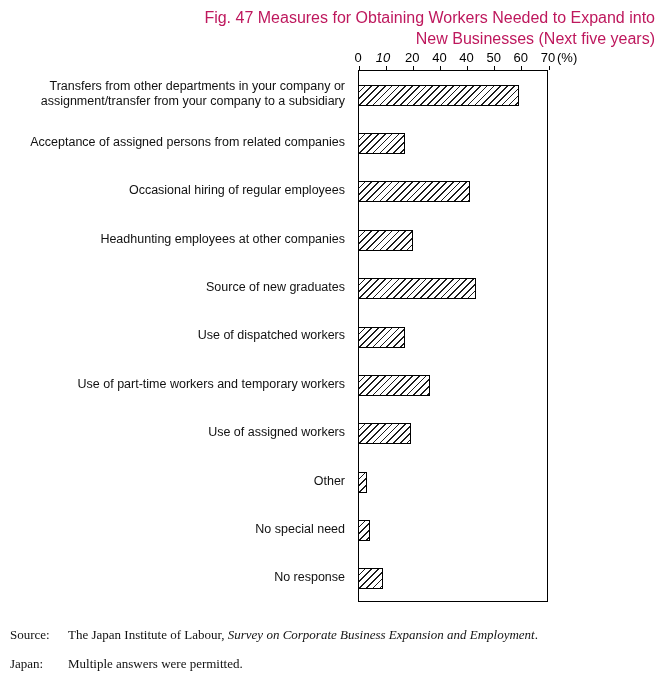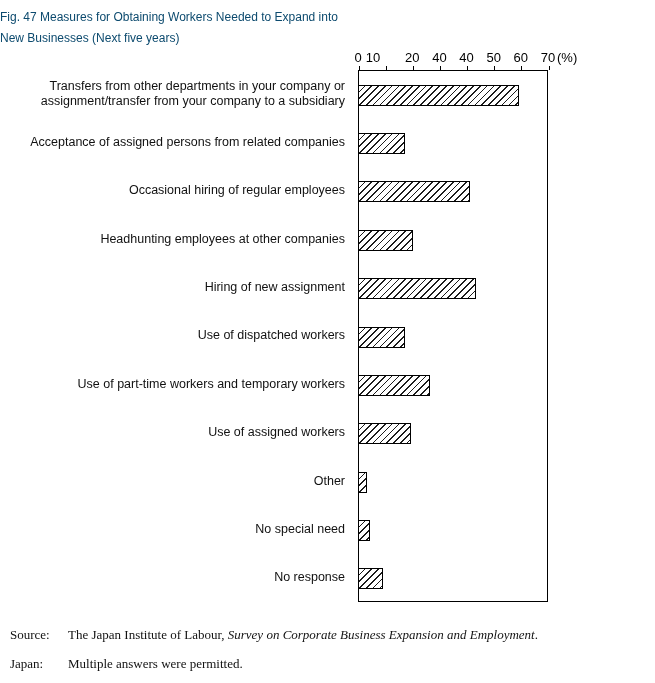--- a/index.html
+++ b/index.html
@@ -6,21 +6,21 @@
   html, body { background: #ffffff; }
   body {
     width: 655px; height: 683px;
     font-family: "Liberation Sans", sans-serif;
     color: #000;
   }
   .figure { position: relative; width: 655px; height: 683px; background: #fff; overflow: hidden; }
 
   .title {
     position: absolute; top: 7px; left: 0; width: 100%;
-    text-align: left; font-size: 12px; line-height: 21px; color: #0c4a6e;
+    text-align: right; font-size: 16px; line-height: 21px; color: #be185d;
   }
 
   .axis { position: absolute; left: 358px; top: 50px; width: 290px; height: 16px; font-size: 13px; }
   .tick-label { position: absolute; top: 0; transform: translateX(-50%); white-space: nowrap; }
   .unit-label { position: absolute; top: 0; white-space: nowrap; }
 
   .labels-col { position: absolute; left: 0; top: 70px; width: 352px; }
   .cat-label {
     display: flex; align-items: center; justify-content: flex-end;
     text-align: right; font-size: 12.5px; line-height: 15px;
@@ -49,21 +49,21 @@
 
 <div class="figure">
 
   <div class="title">
     <div>Fig. 47  Measures for Obtaining Workers Needed to Expand into</div>
     <div>New Businesses (Next five years)</div>
   </div>
 
   <div class="axis">
       <span class="tick-label" style="left: 0px;">0</span>
-      <span class="tick-label" style="left: 15px;">10</span>
+      <span class="tick-label" style="left: 25px; font-style: italic;">10</span>
       <span class="tick-label" style="left: 54.2857px;">20</span>
       <span class="tick-label" style="left: 81.4286px;">40</span>
       <span class="tick-label" style="left: 108.571px;">40</span>
       <span class="tick-label" style="left: 135.714px;">50</span>
       <span class="tick-label" style="left: 162.857px;">60</span>
       <span class="tick-label" style="left: 190px;">70</span>
       <span class="unit-label" style="left: 199px;">(%)</span>
     </div>
 
   <div class="labels-col">
@@ -73,21 +73,21 @@
       <div class="cat-label" style="height: 48.3636px;">
         <span>Acceptance of assigned persons from related companies</span>
       </div>
       <div class="cat-label" style="height: 48.3636px; align-items: center;">
         <span>Occasional hiring of regular employees</span>
       </div>
       <div class="cat-label" style="height: 48.3636px; margin-left: 43px;">
         <span>Headhunting employees at other companies</span>
       </div>
       <div class="cat-label" style="height: 48.3636px;">
-        <span>Hiring of new assignment</span>
+        <span>Source of new graduates</span>
       </div>
       <div class="cat-label" style="height: 48.3636px;">
         <span>Use of dispatched workers</span>
       </div>
       <div class="cat-label" style="height: 48.3636px;">
         <span>Use of part-time workers and temporary workers</span>
       </div>
       <div class="cat-label" style="height: 48.3636px;">
         <span>Use of assigned workers</span>
       </div>

